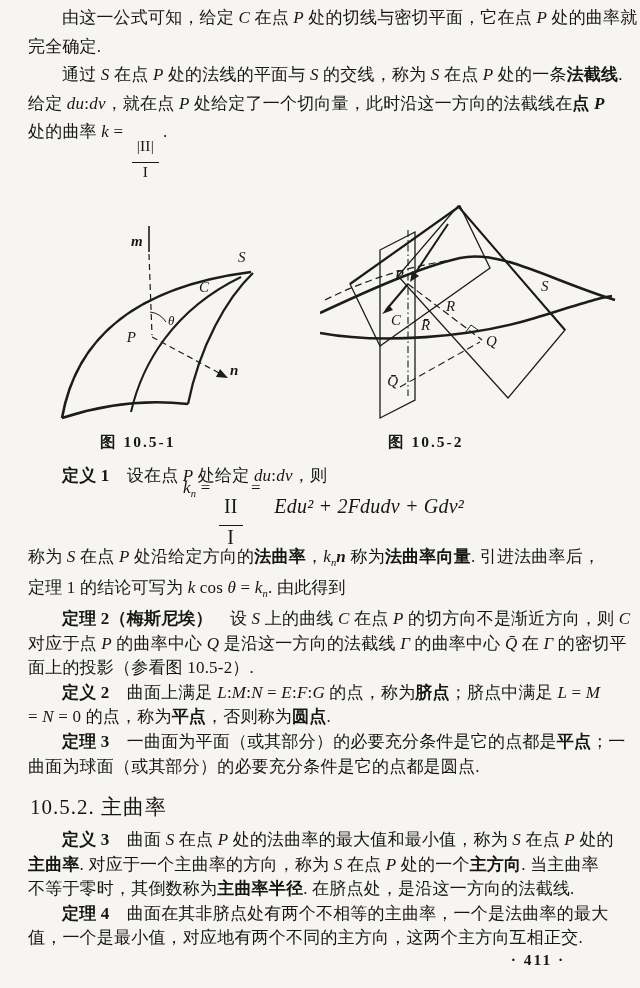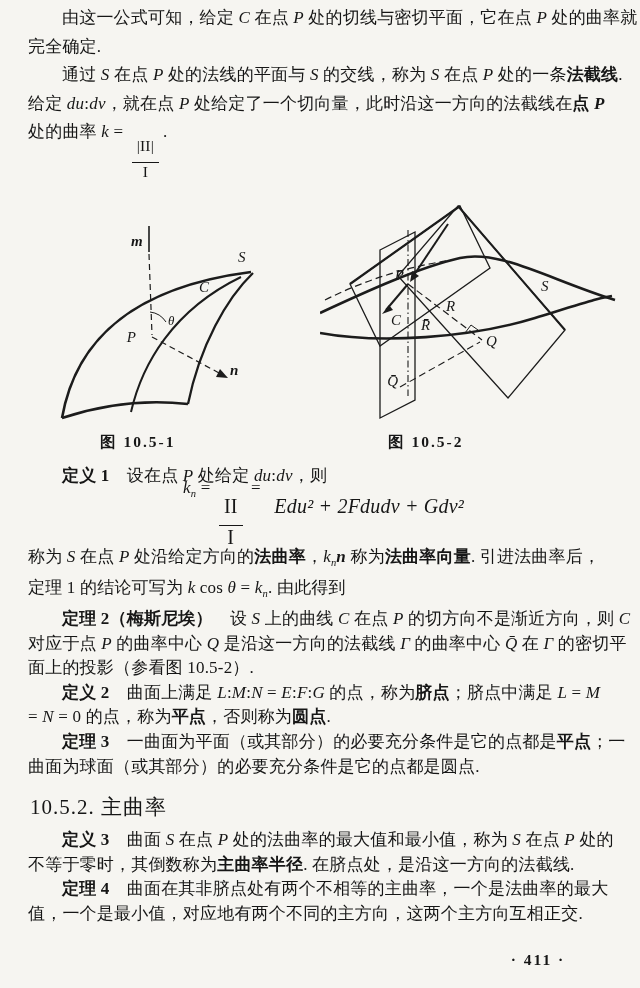--- a/index.html
+++ b/index.html
@@ -120,18 +120,19 @@
     <div class="line indent"><span class="bd">定义 2</span><span>　曲面上满足 </span><span class="it">L</span><span>:</span><span class="it">M</span><span>:</span><span class="it">N</span><span> = </span><span class="it">E</span><span>:</span><span class="it">F</span><span>:</span><span class="it">G</span><span> 的点，称为</span><span class="bd">脐点</span><span>；脐点中满足 </span><span class="it">L</span><span> = </span><span class="it">M</span></div>
     <div class="line"><span>= </span><span class="it">N</span><span> = 0 的点，称为</span><span class="bd">平点</span><span>，否则称为</span><span class="bd">圆点</span><span>.</span></div>
     <div class="line indent"><span class="bd">定理 3</span><span>　一曲面为平面（或其部分）的必要充分条件是它的点都是</span><span class="bd">平点</span><span>；一</span></div>
     <div class="line"><span>曲面为球面（或其部分）的必要充分条件是它的点都是圆点.</span></div>
   </div>
 
 <div id="section-heading">10.5.2. 主曲率</div>
 
 <div class="tblock" id="para3" style="top:816px;margin-top:12px;">
     <div class="line indent"><span class="bd">定义 3</span><span>　曲面 </span><span class="it">S</span><span> 在点 </span><span class="it">P</span><span> 处的法曲率的最大值和最小值，称为 </span><span class="it">S</span><span> 在点 </span><span class="it">P</span><span> 处的</span></div>
+    <div class="line"><span class="bd">主曲率</span><span>.  对应于一个主曲率的方向，称为 </span><span class="it">S</span><span> 在点 </span><span class="it">P</span><span> 处的一个</span><span class="bd">主方向</span><span>.  当主曲率</span></div>
     <div class="line"><span>不等于零时，其倒数称为</span><span class="bd">主曲率半径</span><span>.  在脐点处，是沿这一方向的法截线.</span></div>
     <div class="line indent"><span class="bd">定理 4</span><span>　曲面在其非脐点处有两个不相等的主曲率，一个是法曲率的最大</span></div>
     <div class="line"><span>值，一个是最小值，对应地有两个不同的主方向，这两个主方向互相正交.</span></div>
   </div>
 
 <div id="page-number">· 411 ·</div>
 
 </body></html>

